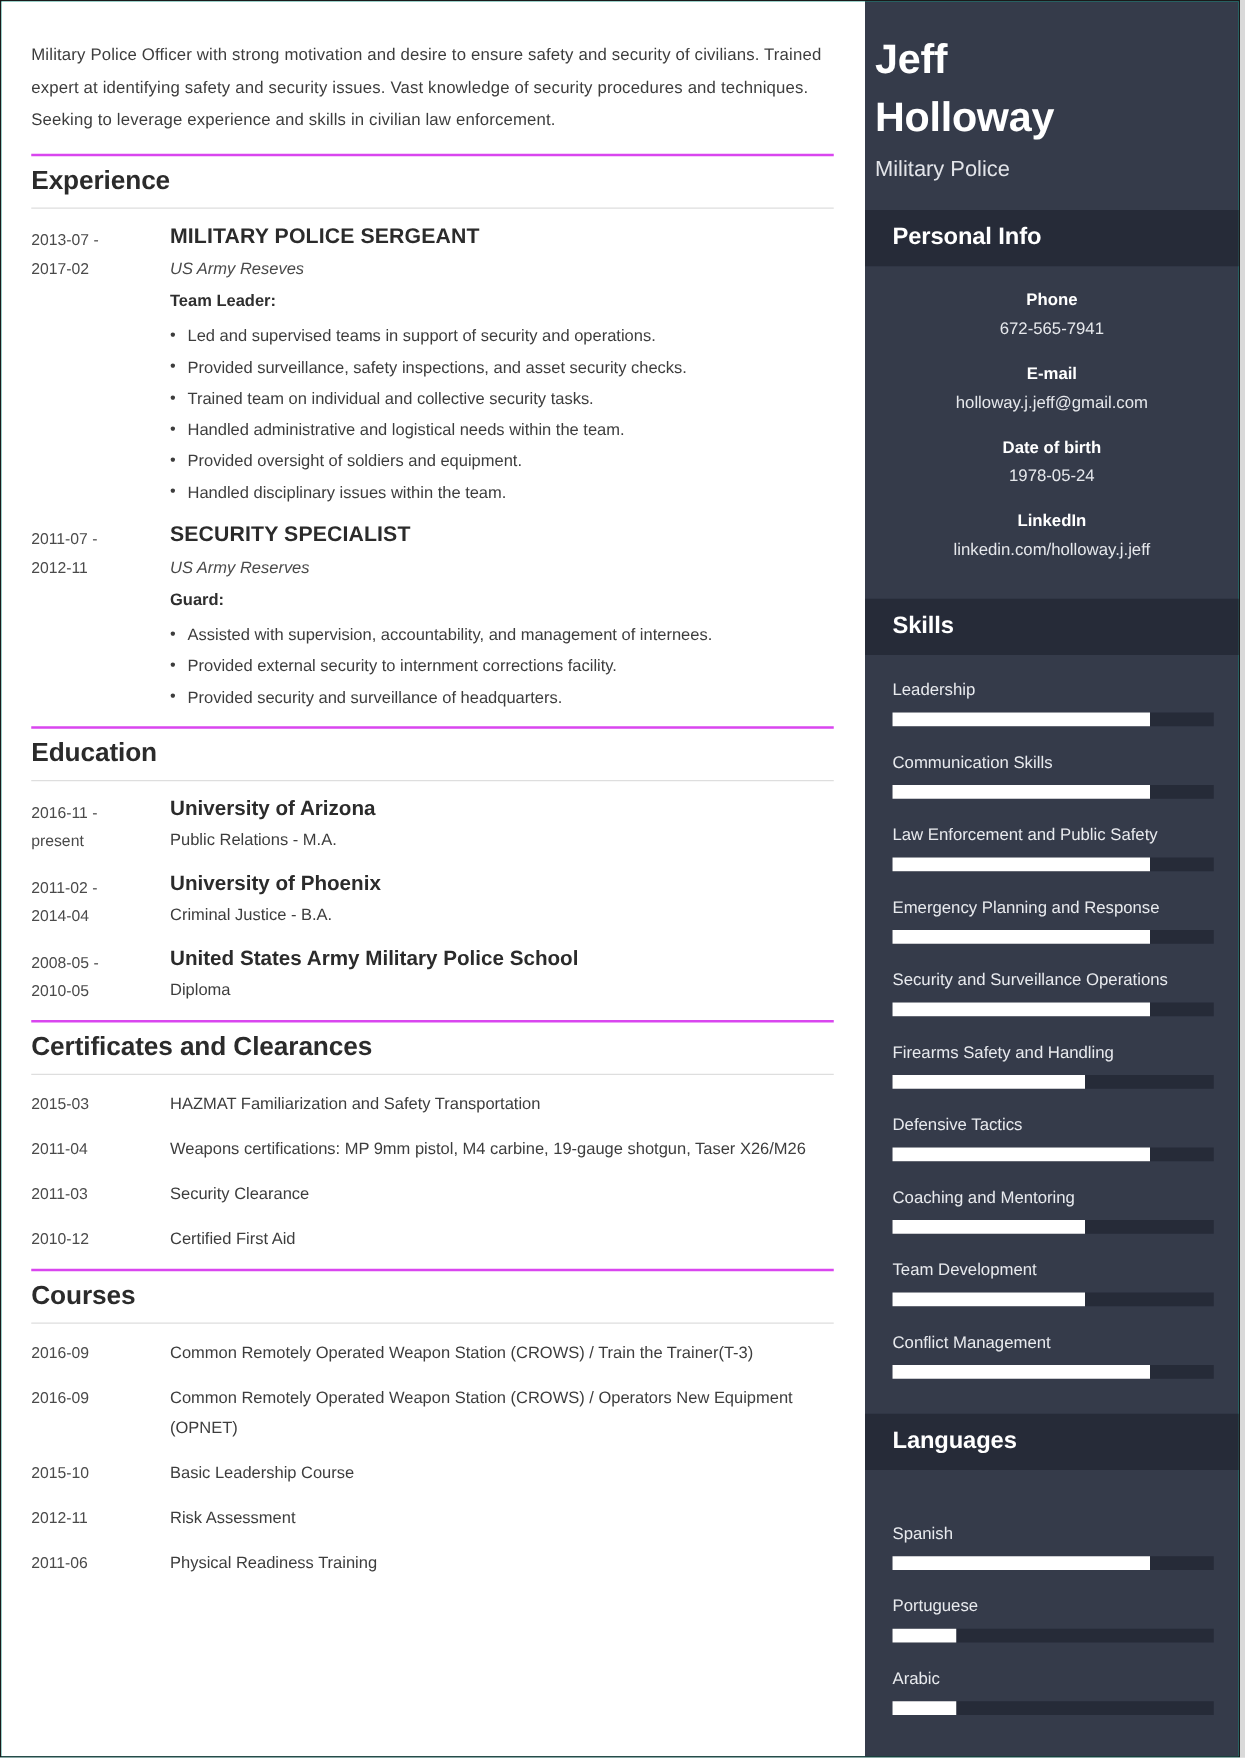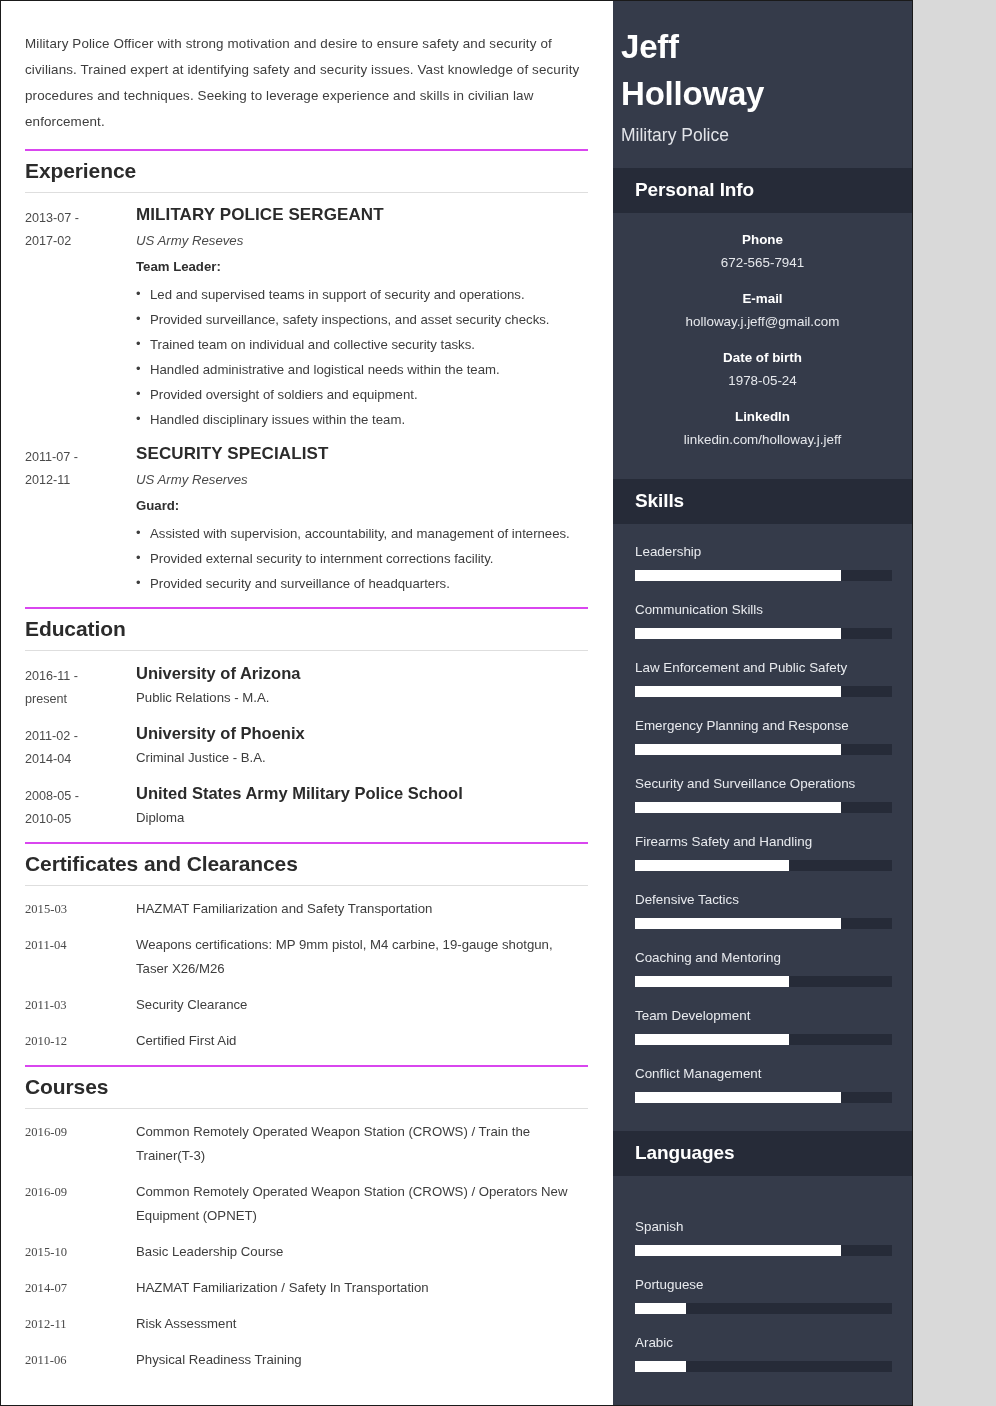--- a/index.html
+++ b/index.html
@@ -6,21 +6,21 @@
     margin: 0;
     padding: 0;
     background: #d9d9d9;
   }
   body {
     font-family: "Liberation Sans", sans-serif;
     -webkit-font-smoothing: antialiased;
   }
   .page {
     position: relative;
-    width: 913px;
+    width: 992px;
     height: 1406px;
     box-sizing: border-box;
     background: #14b8a6;
     border: 1px solid #1a1a1a;
     display: flex;
     overflow: hidden;
   }
 
   
   .main-col {
@@ -128,21 +128,20 @@
     display: flex;
     align-items: flex-start;
     margin-bottom: 12px;
   }
   .simple-date {
     width: 111px;
     flex: 0 0 111px;
     font-size: 12.6px;
     line-height: 24px;
     color: #4a4a4a;
-    font-family: Liberation Serif, serif;
   }
   .simple-text {
     flex: 1 1 auto;
     font-size: 13.2px;
     line-height: 24px;
     color: #3d3d3d;
   }
 
   
   .sidebar {
@@ -316,24 +315,20 @@
           </div>
           <div class="simple-entry">
             <div class="simple-date">2016-09</div>
             <div class="simple-text">Common Remotely Operated Weapon Station (CROWS) / Operators New Equipment (OPNET)</div>
           </div>
           <div class="simple-entry">
             <div class="simple-date">2015-10</div>
             <div class="simple-text">Basic Leadership Course</div>
           </div>
           <div class="simple-entry">
-            <div class="simple-date">2014-07</div>
-            <div class="simple-text">HAZMAT Familiarization / Safety In Transportation</div>
-          </div>
-          <div class="simple-entry">
             <div class="simple-date">2012-11</div>
             <div class="simple-text">Risk Assessment</div>
           </div>
           <div class="simple-entry">
             <div class="simple-date">2011-06</div>
             <div class="simple-text">Physical Readiness Training</div>
           </div>
         </div>
     </div>
 

